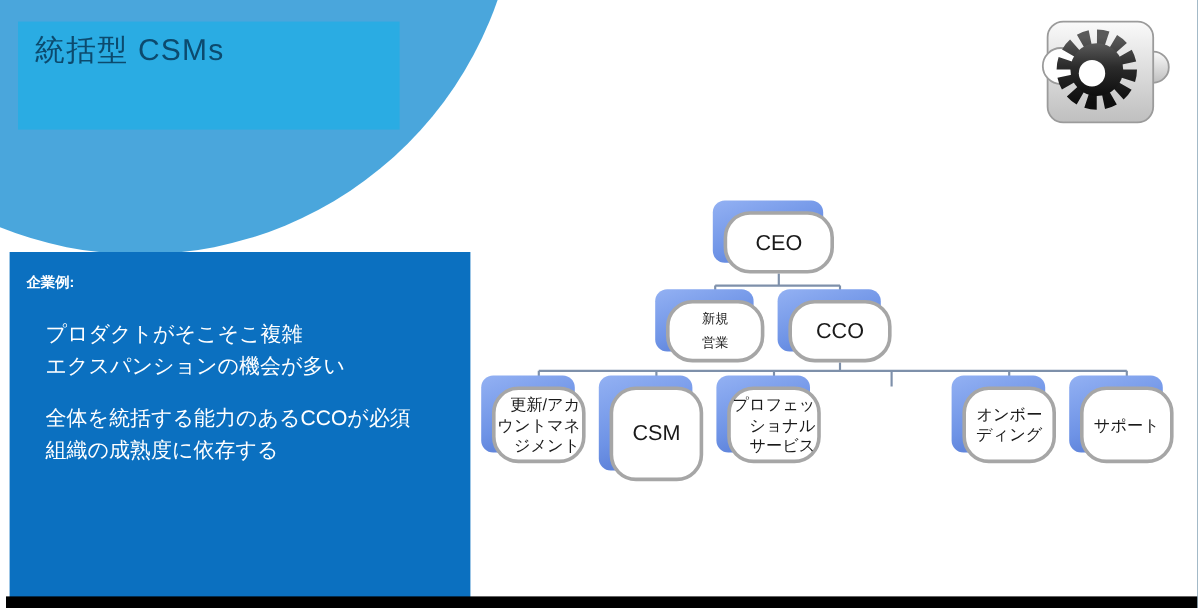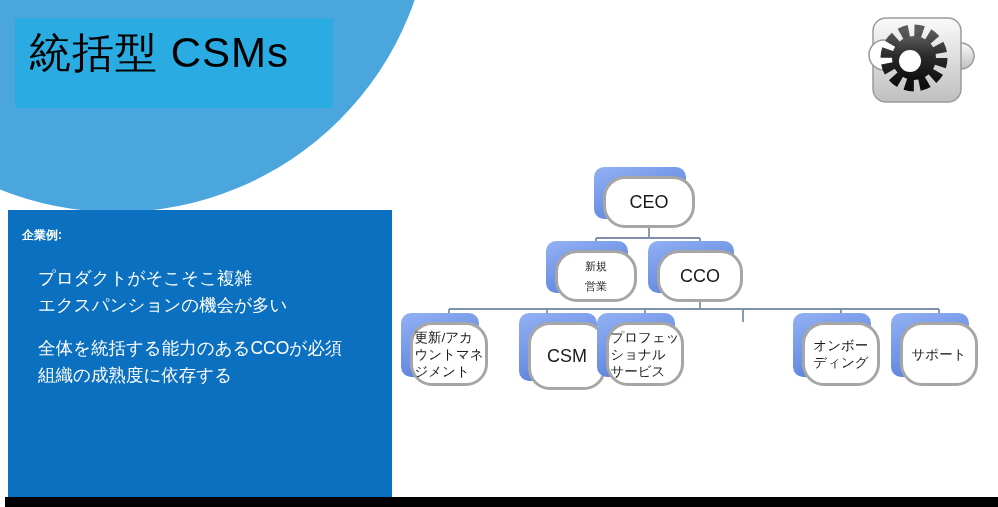--- a/index.html
+++ b/index.html
@@ -4,34 +4,34 @@
 <style>
   html,body{margin:0;padding:0;}
   body{font-family:"Liberation Sans","DejaVu Sans",sans-serif;background:#888;}
   .slide{position:relative;width:998px;height:507px;background:#ffffff;overflow:hidden;margin:0 auto;}
 
   
   .deco-circle{position:absolute;left:-198px;top:-418px;width:630px;height:630px;border-radius:50%;background:#4AA6DC;}
 
   
   .title-box{position:absolute;left:15px;top:18px;width:318px;height:90px;background:#2AACE3;}
-  .title-box h1{margin:0;padding:7px 0 0 14px;font-size:42px;font-weight:400;color:#000000;letter-spacing:1px;}
+  .title-box h1{margin:0;padding:7px 0 0 14px;font-size:25px;font-weight:400;color:#0c4a6e;letter-spacing:1px;}
 
   
   .info-box{position:absolute;left:8px;top:210px;width:384px;height:290px;background:#0B70C0;box-sizing:border-box;padding:12px 14px;color:#ffffff;}
   .info-box section{margin:0 0 13px 0;}
   .info-box h2{margin:0;font-size:12px;line-height:27px;font-weight:700;}
   .info-box p{margin:16px;font-size:17.5px;line-height:27px;font-weight:400;white-space:pre-line;}
 
   
   .org-node{position:absolute;}
   .org-shadow{position:absolute;left:-9px;top:-9px;width:100%;height:100%;border-radius:10px;
               background:linear-gradient(160deg,#93B1F3 0%,#6E93E6 55%,#4E72CC 100%);}
   .org-card{position:absolute;left:0;top:0;right:0;bottom:0;background:#ffffff;border:3.5px solid #A6A6A6;border-radius:22px;
-            display:flex;align-items:center;justify-content:center;text-align:left;
+            display:flex;align-items:center;justify-content:center;text-align:right;
             white-space:pre-line;box-sizing:border-box;color:#1a1a1a;font-size:18px;line-height:21px;}
   .org-card.sm{font-size:13.5px;line-height:17px;}
   .org-card.md{font-size:11px;line-height:20px;}
 
   
   .connectors{position:absolute;left:0;top:0;pointer-events:none;}
 
   
   .bottom-bar{position:absolute;left:5px;top:497px;width:993px;height:10px;background:#000000;}
 
@@ -108,21 +108,21 @@
     <div class="org-card">CCO</div>
   </div>
 
   <div class="org-node" style="left:410px;top:322px;width:78px;height:64px">
     <div class="org-shadow"></div>
     <div class="org-card sm">更新/アカ
 ウントマネ
 ジメント</div>
   </div>
 
-  <div class="org-node" style="left:528px;top:322px;width:78px;height:68px">
+  <div class="org-node" style="left:508px;top:322px;width:78px;height:79px">
     <div class="org-shadow"></div>
     <div class="org-card">CSM</div>
   </div>
 
   <div class="org-node" style="left:606px;top:322px;width:78px;height:64px">
     <div class="org-shadow"></div>
     <div class="org-card sm">プロフェッ
 ショナル
 サービス</div>
   </div>

